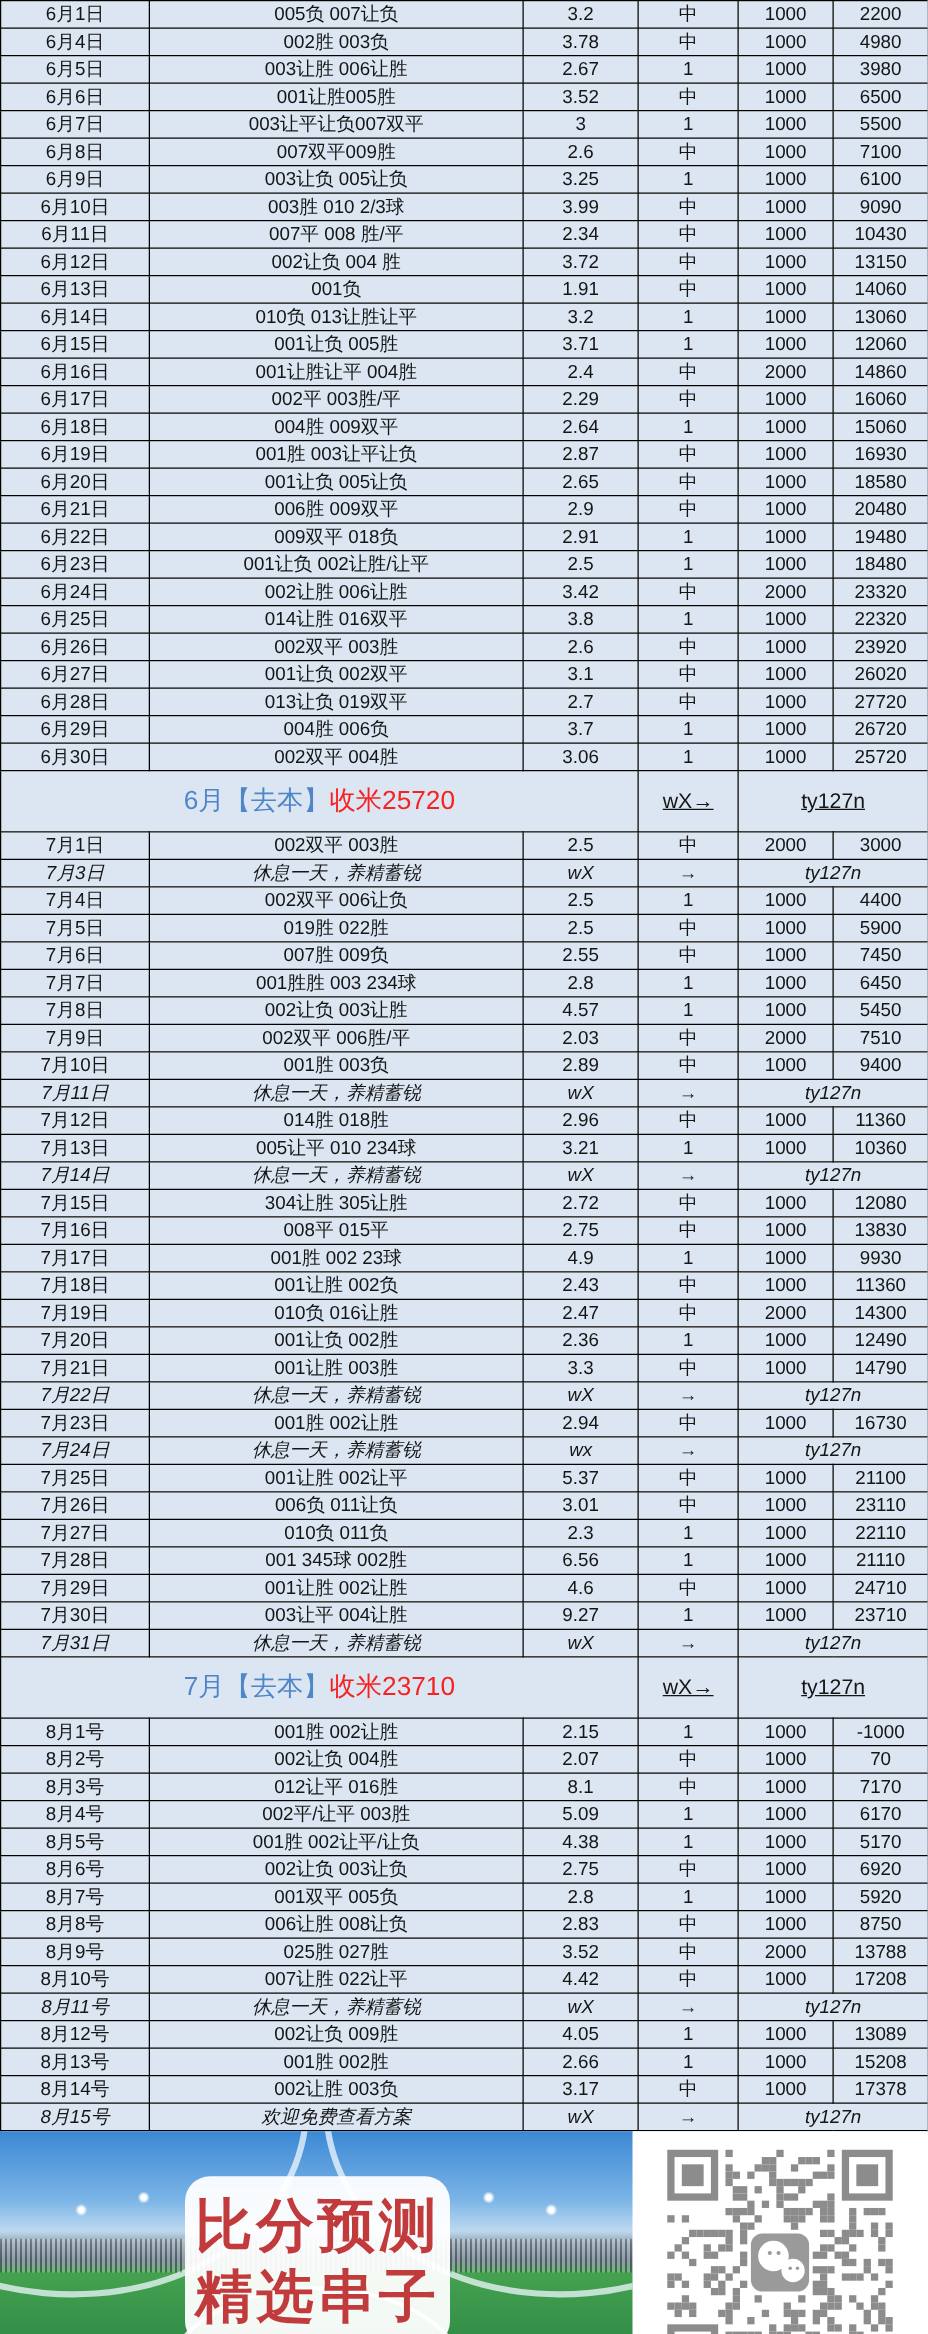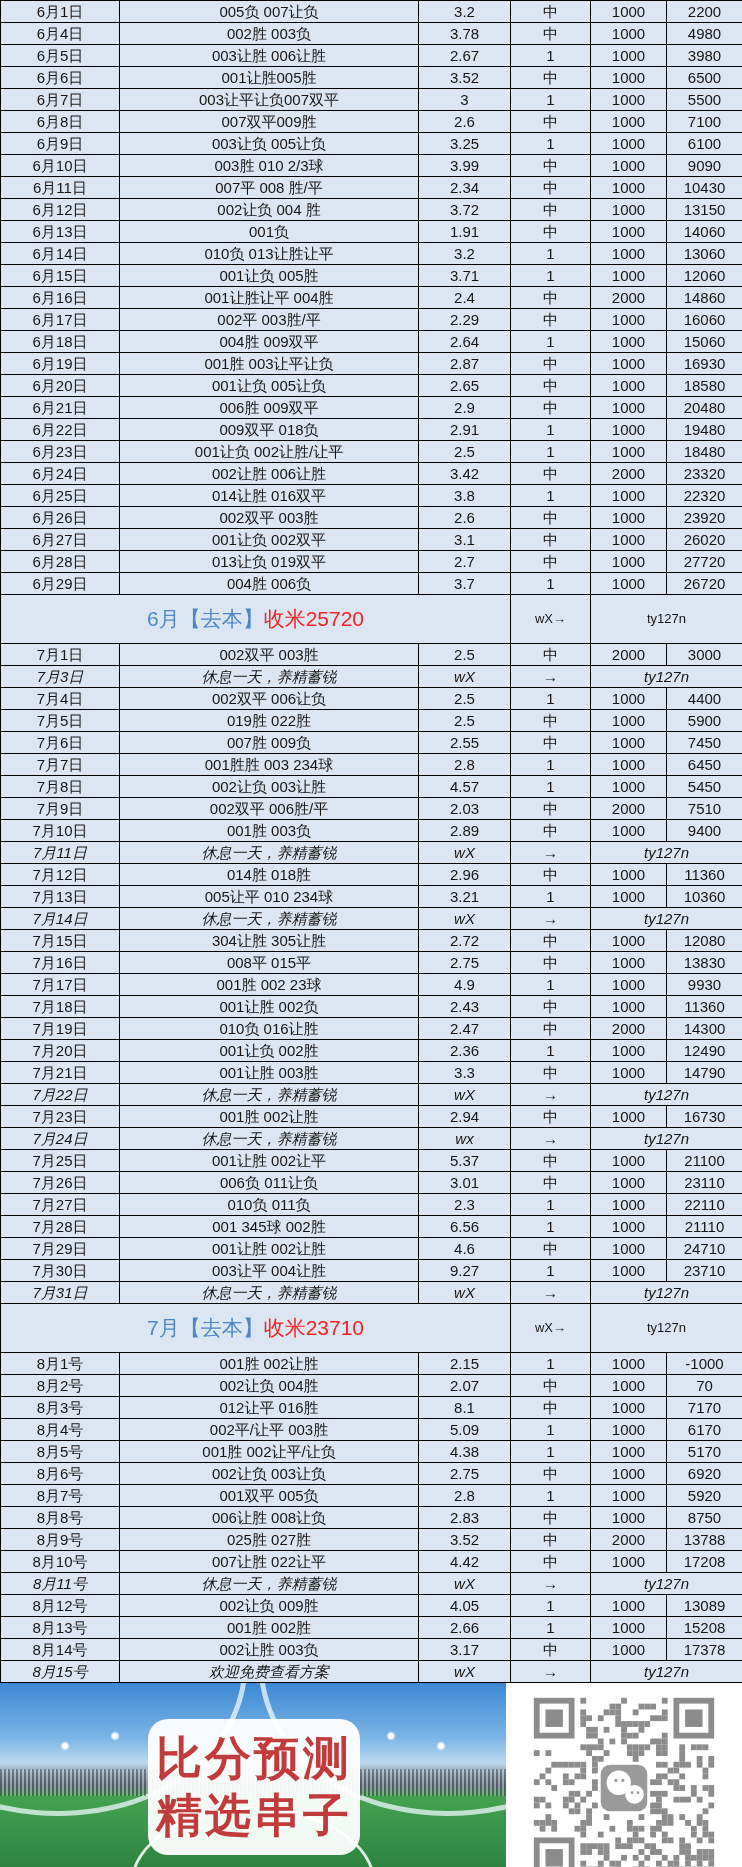--- a/index.html
+++ b/index.html
@@ -19,21 +19,21 @@
     white-space:nowrap;
     overflow:hidden;
     color:var(--black);
   }
   .c-red{color:var(--red);}
   .c-blue{color:var(--blue);}
   .c-black{color:var(--black);font-style:italic;}
   tr.sum td{height:48px;font-size:21px;}
   tr.sum .sum-prefix{color:var(--blue);text-align:right;}
   tr.sum .sum-amount{color:var(--red);}
-  tr.sum .sum-wx, tr.sum .sum-code{font-size:13px;color:var(--black);}
+  tr.sum .sum-wx, tr.sum .sum-code{font-size:17px;color:var(--black);text-decoration:underline;}
   tr.rest td{color:var(--black);}
 
   
   .banner{width:742px;height:210px;display:flex;}
   .stadium{
     position:relative;width:506px;height:210px;overflow:hidden;
     background:
       linear-gradient(180deg,#3c88d4 0%,#7ab4e6 26%,#bdd9f0 38%,#93a3ad 43%,#6d7d88 49%,#44a24f 54%,#37934a 72%,#27763a 100%);
   }
   .roof{position:absolute;border:5px solid rgba(240,248,255,.75);border-radius:50%;}
@@ -279,20 +279,28 @@
         <td class="c-red">1000</td>
         <td class="c-red">27720</td>
       </tr>
       <tr>
         <td class="c-blue">6月29日</td>
         <td class="c-blue">004胜 006负</td>
         <td class="c-blue">3.7</td>
         <td class="c-blue">1</td>
         <td class="c-blue">1000</td>
         <td class="c-blue">26720</td>
+      </tr>
+      <tr>
+        <td class="c-blue">6月30日</td>
+        <td class="c-blue">002双平 004胜</td>
+        <td class="c-blue">3.06</td>
+        <td class="c-blue">1</td>
+        <td class="c-blue">1000</td>
+        <td class="c-blue">25720</td>
       </tr>
       <tr class="sum">
         <td colspan="3"><span class="sum-prefix">6月【去本】</span><span class="sum-amount">收米25720</span></td>
         <td class="sum-wx">wX→</td>
         <td class="sum-code" colspan="2">ty127n</td>
       </tr>
       <tr>
         <td class="c-red">7月1日</td>
         <td class="c-red">002双平 003胜</td>
         <td class="c-red">2.5</td>

